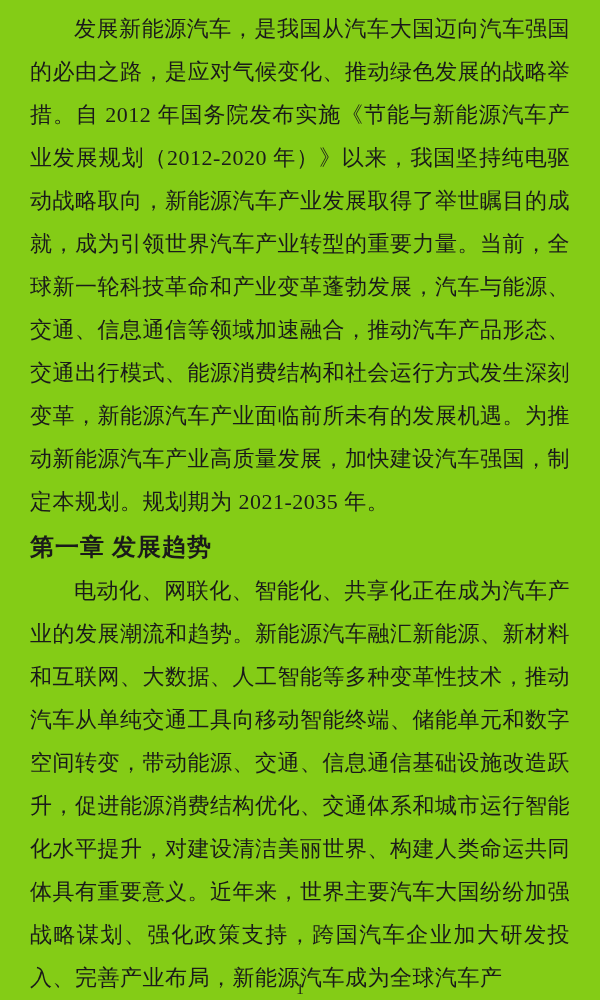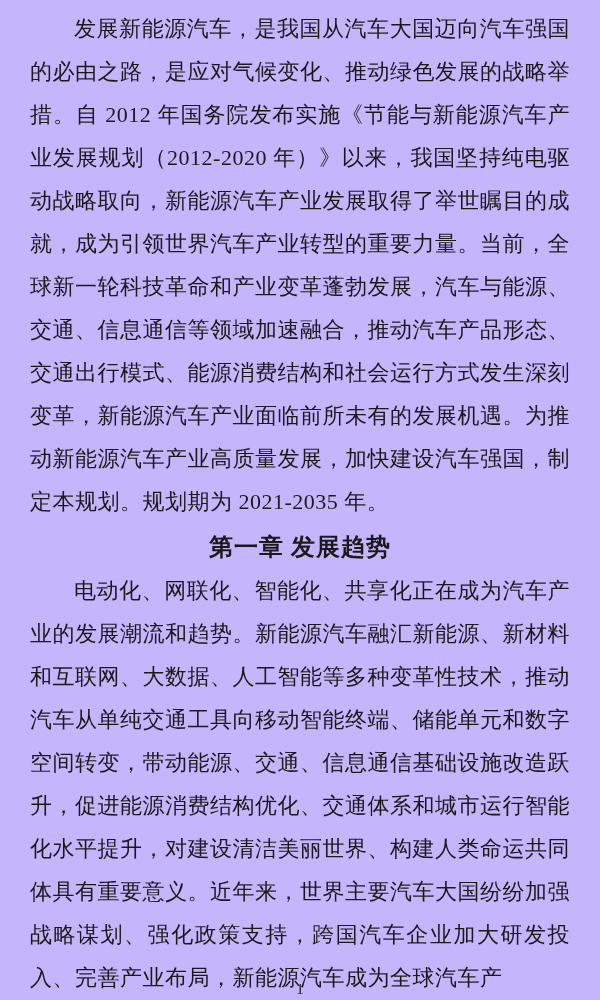--- a/index.html
+++ b/index.html
@@ -5,40 +5,39 @@
   html, body {
     margin: 0;
     padding: 0;
     background: #ffffff;
   }
   .page {
     position: relative;
     width: 600px;
     height: 1000px;
     margin: 0 auto;
-    background: #c4b5fd;
+    background: #84cc16;
     color: #1a1a1a;
     font-family: "Liberation Serif", "DejaVu Serif", serif;
     box-sizing: border-box;
     padding: 7px 30px 0 30px;
     overflow: hidden;
   }
   .body-para {
     font-size: 22px;
     line-height: 43px;
     text-align: justify;
     text-indent: 2em;
     margin: 0;
     letter-spacing: 0.5px;
     word-break: break-all;
   }
   .chapter-heading {
     font-size: 24px;
     font-weight: bold;
-    text-align: center;
     line-height: 44px;
     margin: 2px 0 0 0;
     letter-spacing: 1px;
   }
   .section-heading {
     font-size: 22px;
     font-weight: bold;
     text-indent: 2em;
     line-height: 44px;
     margin: 0;

